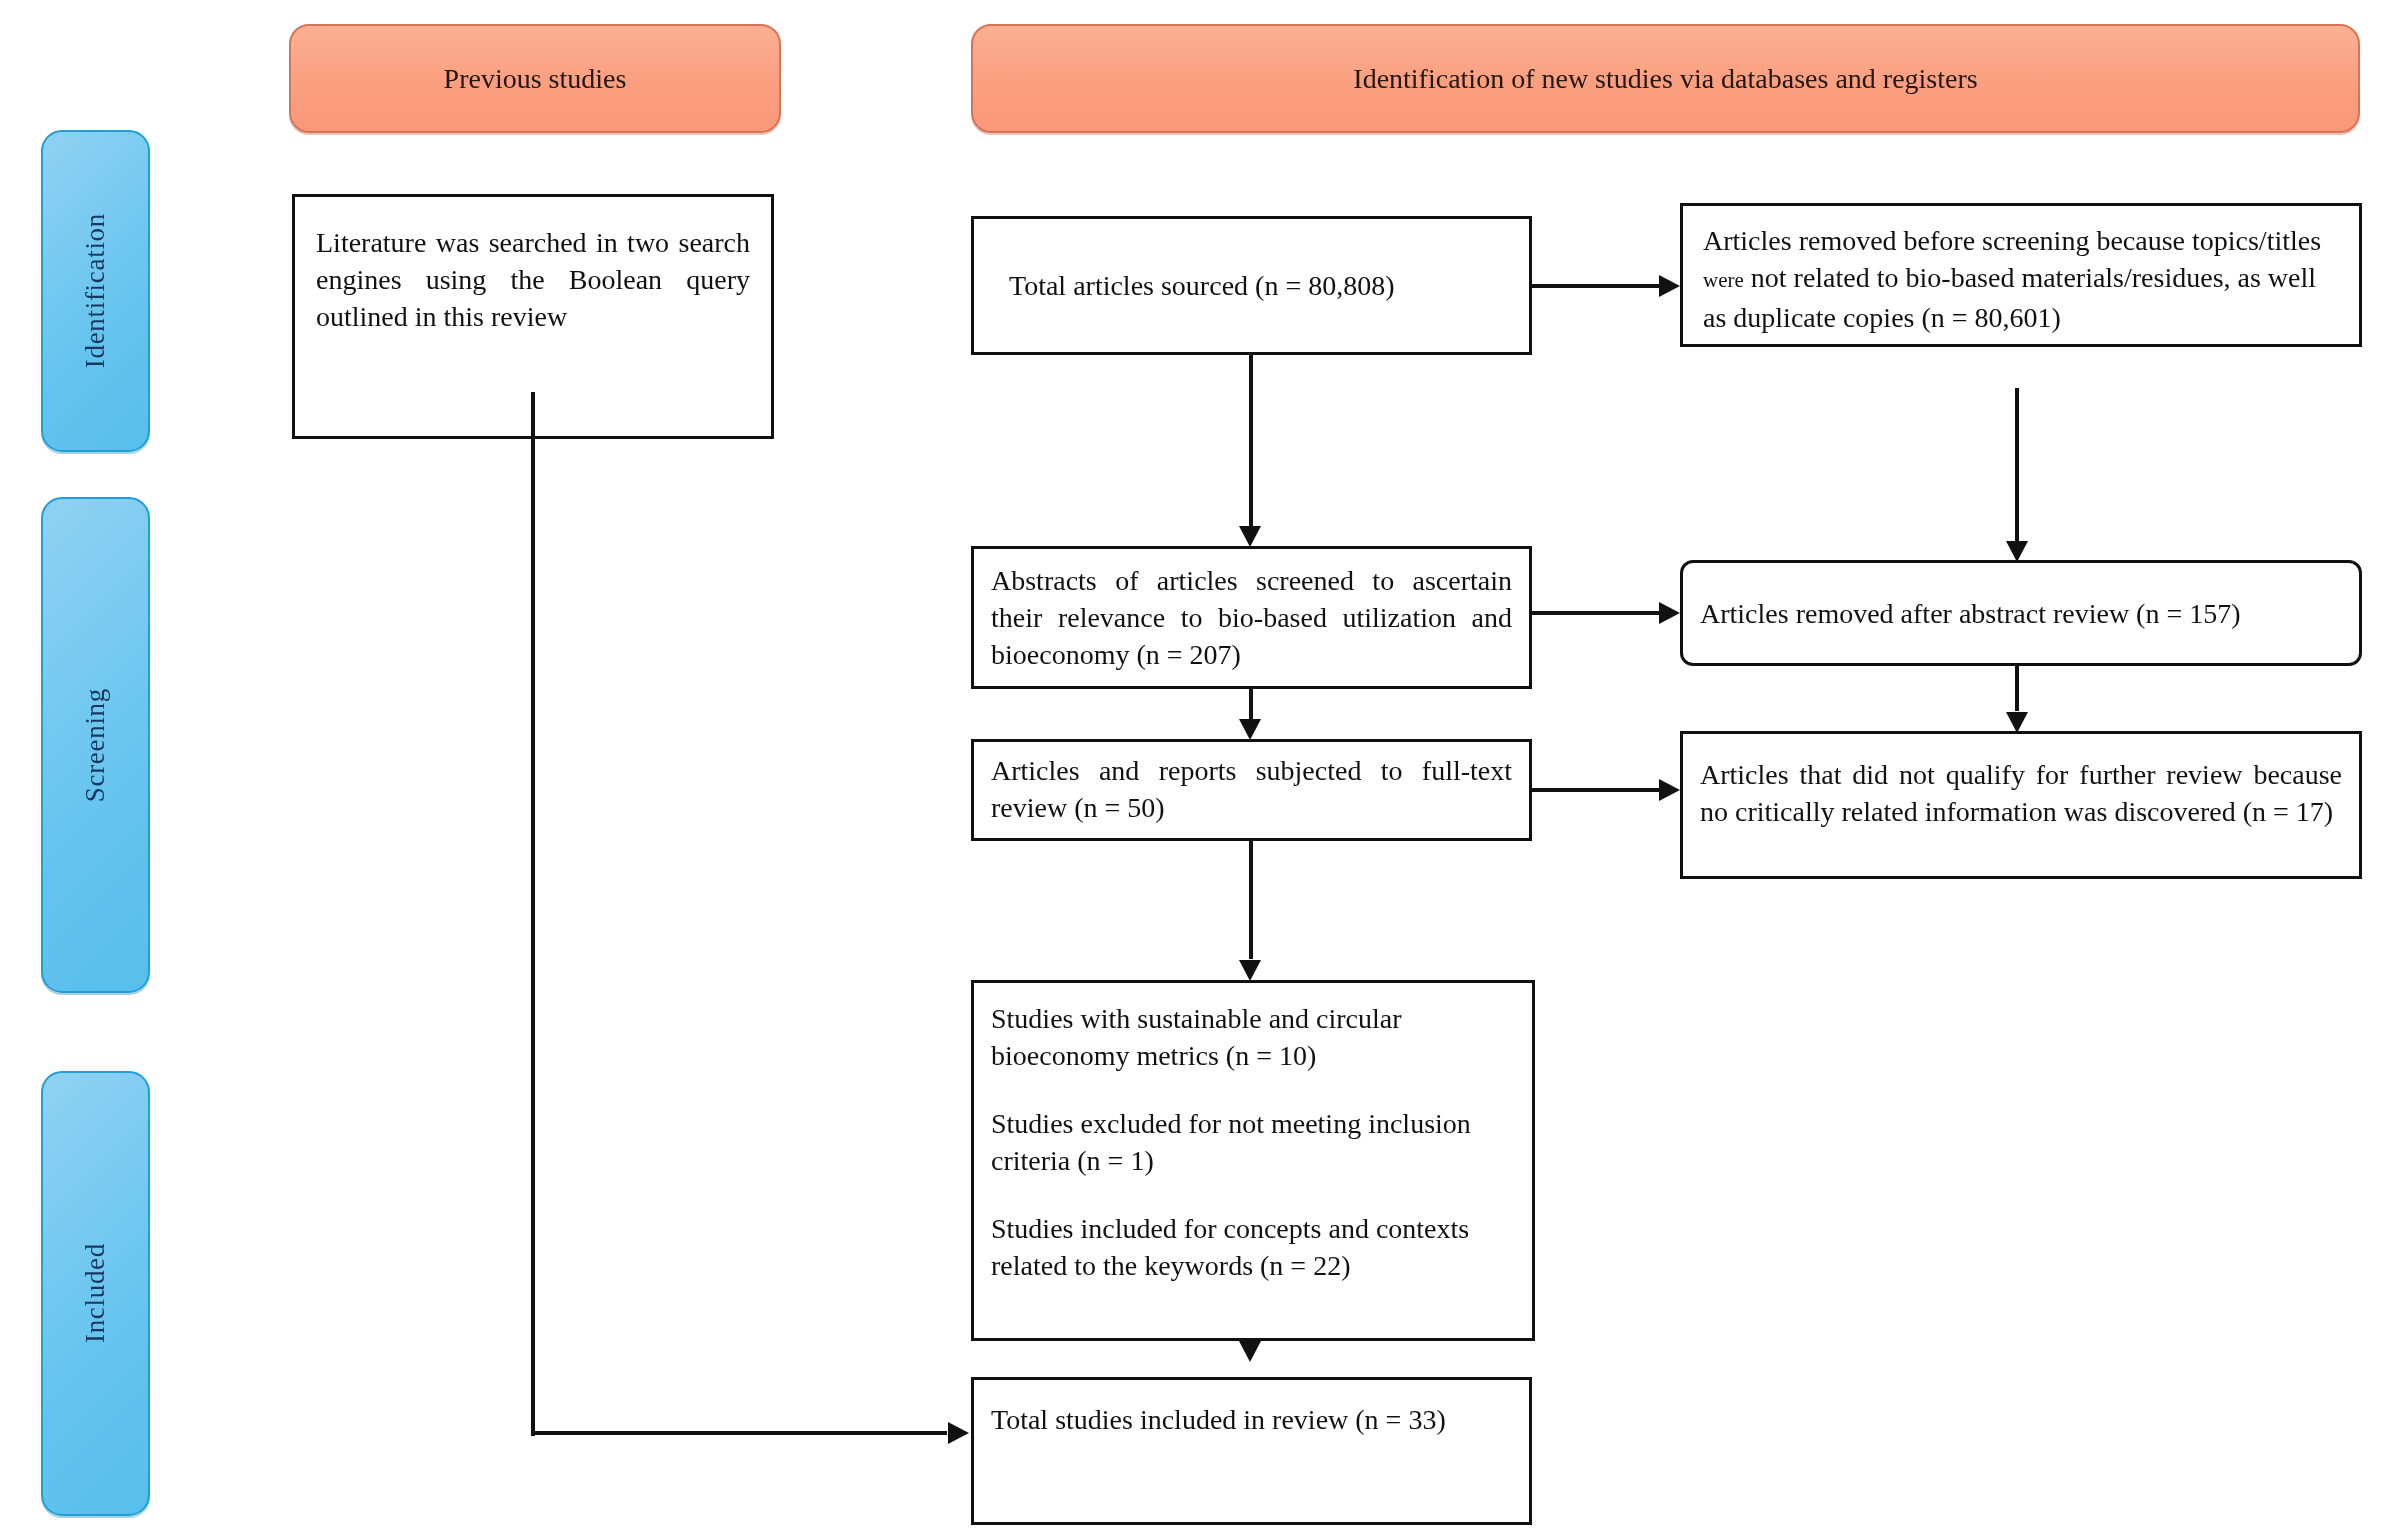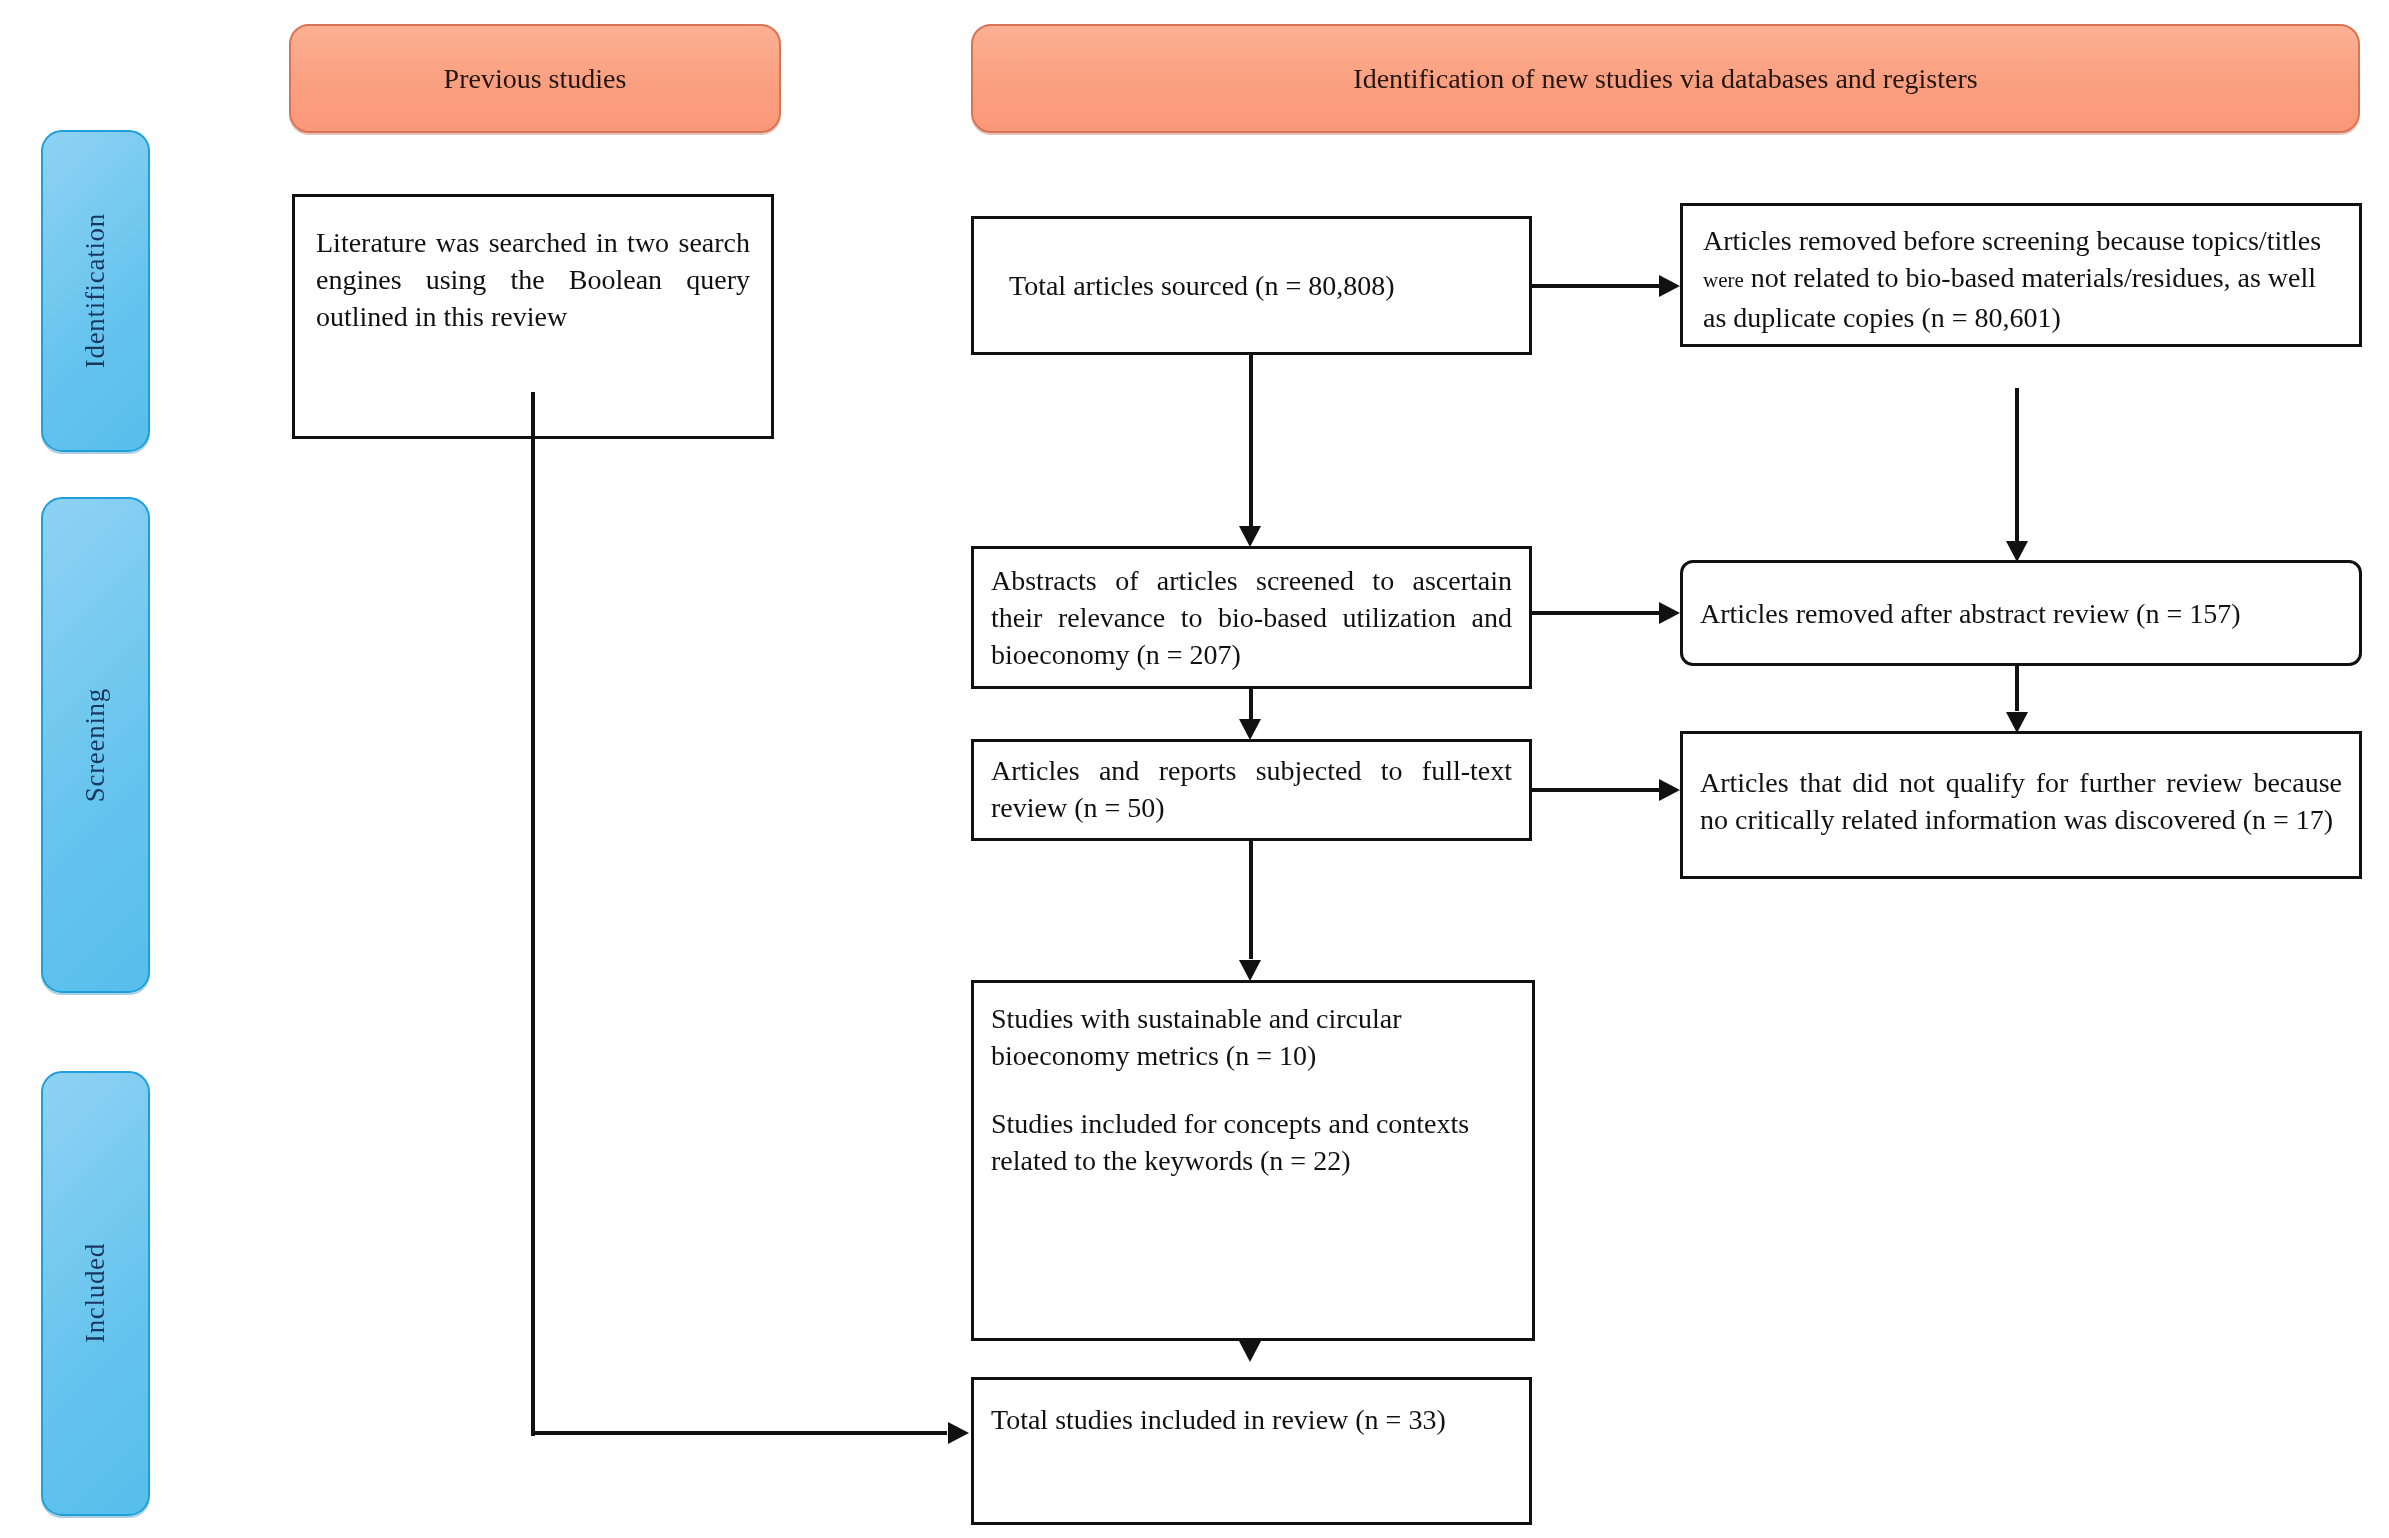--- a/index.html
+++ b/index.html
@@ -66,32 +66,33 @@
   <div class="fbox just" style="left:292px;top:194px;width:482px;height:245px;padding:27px 21px;">Literature was searched in two search engines using the Boolean query outlined in this review</div>
 
   <div class="fbox vcenter" style="left:971px;top:216px;width:561px;height:139px;padding:0 35px;">Total articles sourced (n = 80,808)</div>
 
   <div class="fbox just" style="left:971px;top:546px;width:561px;height:143px;padding:12.8px 17px;">Abstracts of articles screened to ascertain their relevance to bio-based utilization and bioeconomy (n = 207)</div>
 
   <div class="fbox just" style="left:971px;top:739px;width:561px;height:102px;padding:10px 17px;">Articles and reports subjected to full-text review (n = 50)</div>
 
   <div class="fbox" style="left:971px;top:980px;width:564px;height:361px;padding:17px 50px 17px 17px;">
     <p>Studies with sustainable and circular bioeconomy metrics (n = 10)</p>
+    <p>Studies excluded for not meeting inclusion criteria (n = 1)</p>
     <p>Studies included for concepts and contexts related to the keywords (n = 22)</p>
   </div>
 
   <div class="fbox" style="left:971px;top:1361px;width:561px;height:148px;padding:21px 43px 21px 17px;margin-top:16px;">Total studies included in review (n = 33)</div>
 
   <div class="fbox" style="left:1680px;top:203px;width:682px;height:144px;padding:15.6px 20px;">
     <span>Articles removed before screening because topics/titles </span><span class="small-inline">were</span><span> not related to bio-based materials/residues, as well as duplicate copies (n = 80,601)</span>
   </div>
 
   <div class="fbox vcenter" style="left:1680px;top:560px;width:682px;height:106px;padding:0 17px;border-radius:13px;">Articles removed after abstract review (n = 157)</div>
 
-  <div class="fbox just" style="left:1680px;top:731px;width:682px;height:148px;padding:30px 17px;">Articles that did not qualify for further review because no critically related information was discovered (n = 17)</div>
+  <div class="fbox just" style="left:1680px;top:731px;width:682px;height:148px;padding:22px 17px;">Articles that did not qualify for further review because no critically related information was discovered (n = 17)</div>
 
   <div class="line" style="left:531px;top:392px;width:4.3px;height:1044px;"></div>
   <div class="line" style="left:531px;top:1431px;width:416px;height:4.3px;"></div>
   <div class="ah-r" style="left:948px;top:1422px;"></div>
 
   <div class="line" style="left:1249px;top:355px;width:4.3px;height:171px;"></div>
   <div class="ah-d" style="left:1239px;top:526px;"></div>
 
   <div class="line" style="left:1532px;top:284px;width:127px;height:4.3px;"></div>
   <div class="ah-r" style="left:1659px;top:275px;"></div>

